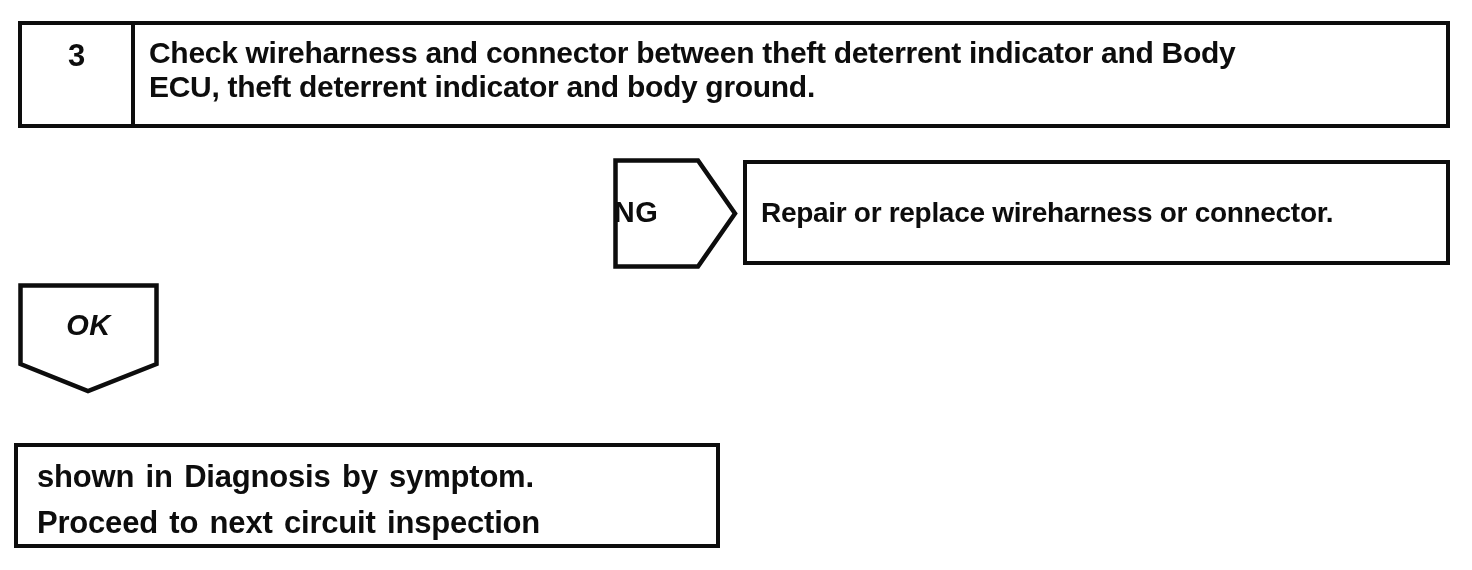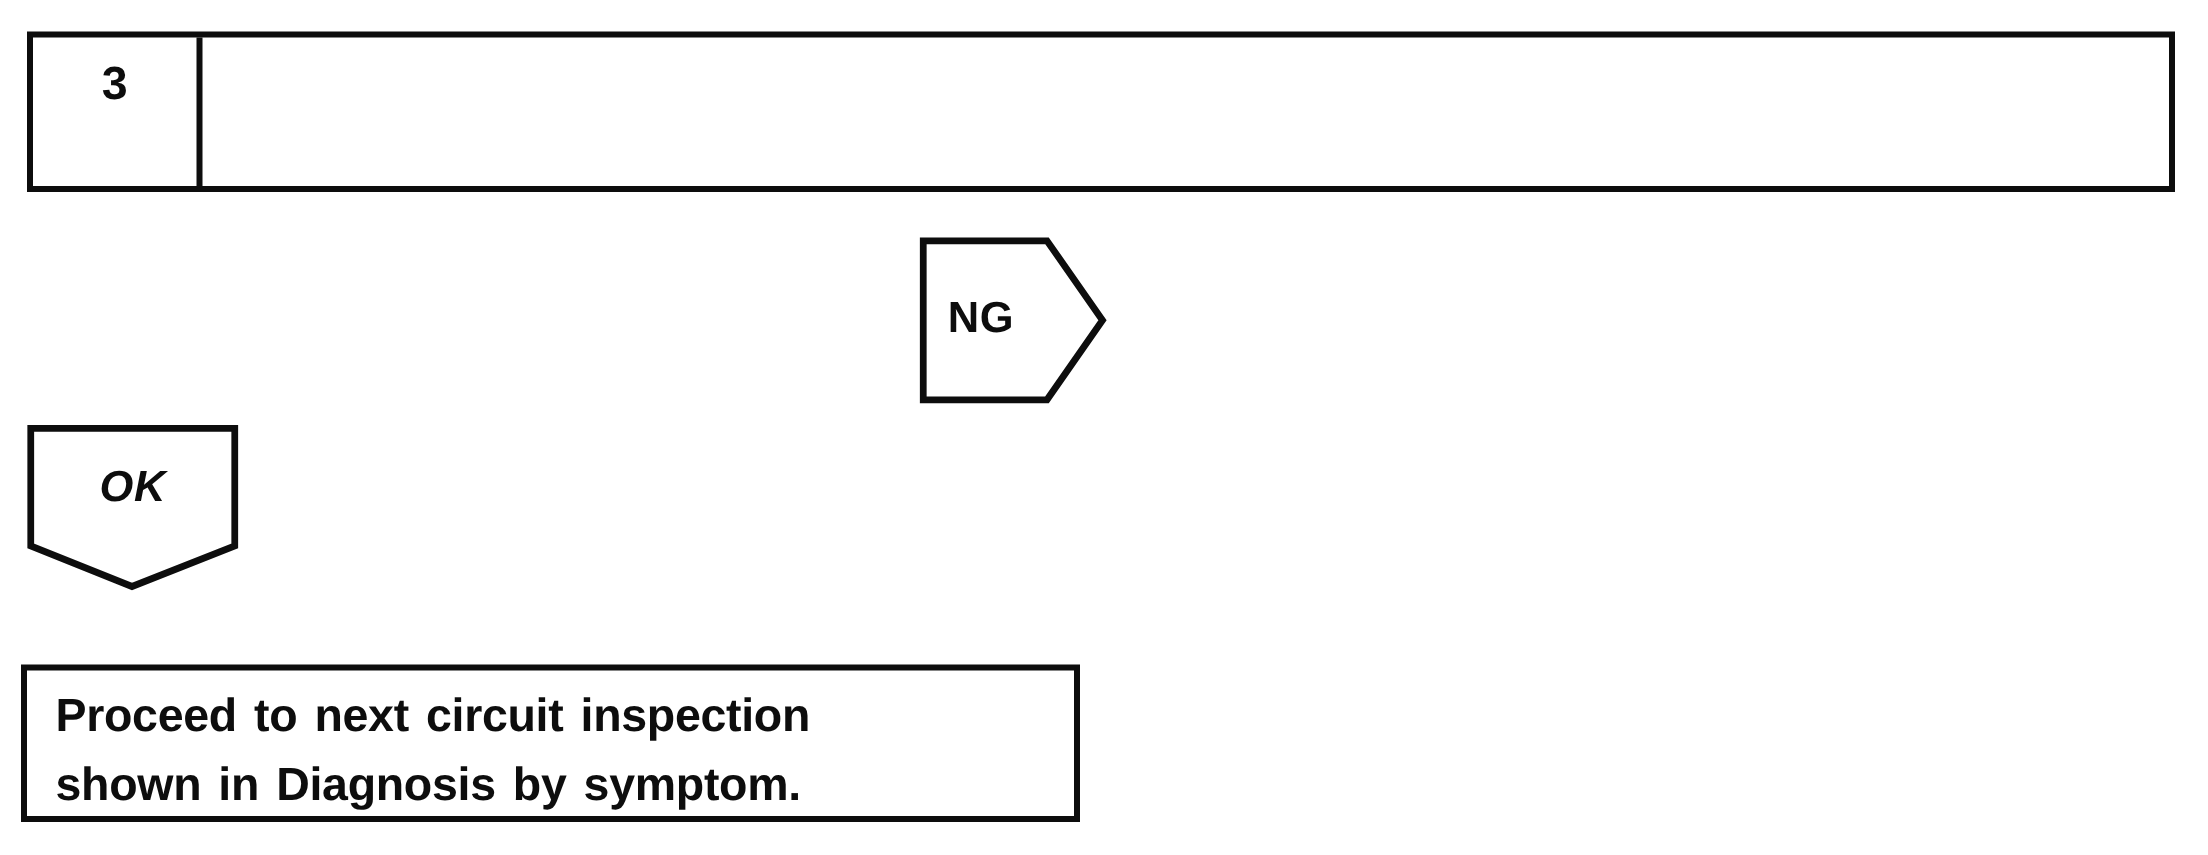--- a/index.html
+++ b/index.html
@@ -63,21 +63,21 @@
   }
   .connector-label {
     position: absolute;
     display: flex;
     align-items: center;
     justify-content: center;
     font-size: 29px;
     letter-spacing: 0.5px;
   }
   .ng-svg { left: 613px; top: 158px; }
-  .ng-label { left: 597px; top: 158px; width: 114px; height: 109px; text-align: right; }
+  .ng-label { left: 579px; top: 158px; width: 114px; height: 109px; text-align: right; }
   .ok-svg { left: 18px; top: 283px; }
   .ok-label { left: 18px; top: 285px; width: 141px; height: 80px; font-style: italic; }
   
   .ng-result-box {
     position: absolute;
     left: 743px;
     top: 160px;
     width: 707px;
     height: 105px;
     border: 4px solid #0d0d0d;
@@ -110,31 +110,38 @@
 </style>
 </head>
 <body>
 
 <div class="page">
 
   <div class="step-box">
     <div class="step-number-cell">
       <span>3</span>
     </div>
+    <div class="step-instruction-cell">
+      <div class="instruction-line">Check wireharness and connector between theft deterrent indicator and Body</div>
+      <div class="instruction-line">ECU, theft deterrent indicator and body ground.</div>
+    </div>
   </div>
 
   <svg class="connector-svg ng-svg" width="126" height="111" viewBox="0 0 126 111">
     <polygon points="2.5,2.5 85,2.5 122,55.5 85,108.5 2.5,108.5"></polygon>
   </svg>
   <div class="connector-label ng-label">NG</div>
 
+  <div class="ng-result-box">
+    <span>Repair or replace wireharness or connector.</span>
+  </div>
 
   <svg class="connector-svg ok-svg" width="141" height="111" viewBox="0 0 141 111">
     <polygon points="2.5,2.5 138.5,2.5 138.5,81 70,108 2.5,81"></polygon>
   </svg>
   <div class="connector-label ok-label">OK</div>
 
   <div class="proceed-box">
+    <div class="proceed-line">shown in Diagnosis by symptom.</div>
     <div class="proceed-line">Proceed to next circuit inspection</div>
-    <div class="proceed-line">shown in Diagnosis by symptom.</div>
   </div>
 
 </div>
 
 </body></html>

